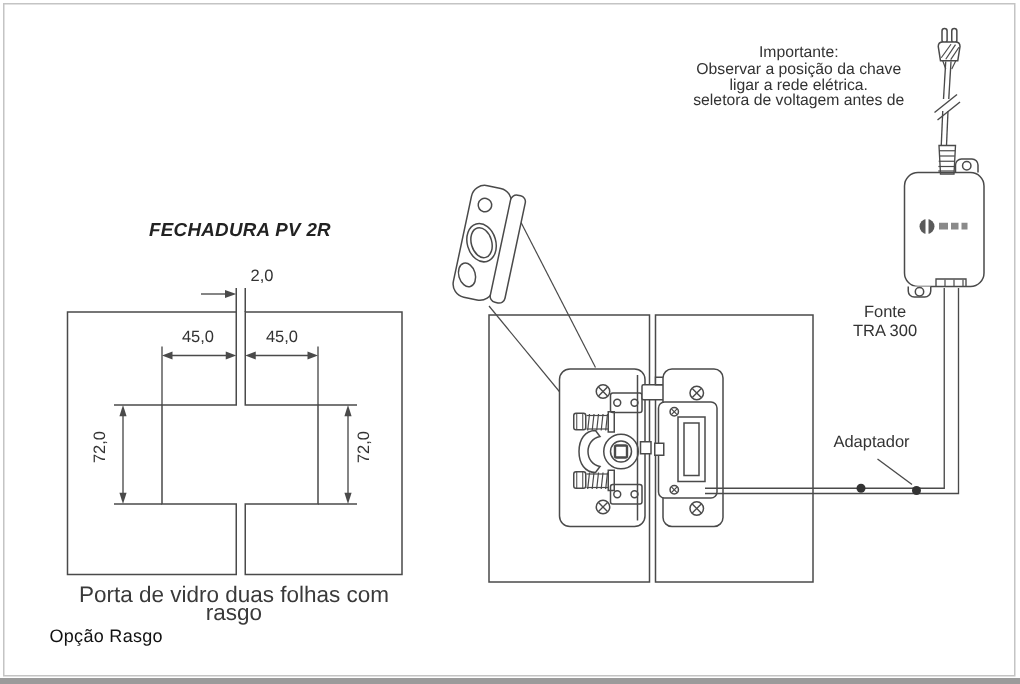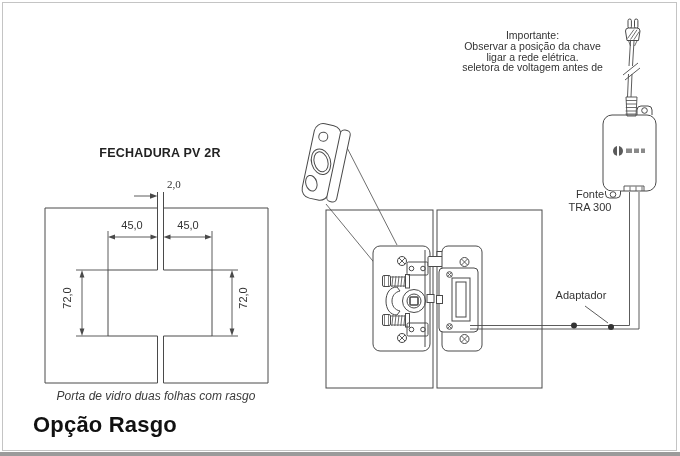--- a/index.html
+++ b/index.html
@@ -6,22 +6,22 @@
   #canvas{
     position:relative;width:680px;height:456px;background:#ffffff;overflow:hidden;
     font-family:"Liberation Sans", sans-serif;color:#2e2e2e;
   }
   .frame{position:absolute;left:2px;top:2px;right:3px;bottom:5px;border:1px solid #c4c4c4;pointer-events:none;}
   .bottom-shadow{position:absolute;left:0;right:0;bottom:0;height:4px;background:#9b9b9b;}
   svg{position:absolute;left:0;top:0;}
   .lbl{position:absolute;line-height:11.5px;font-size:10.5px;color:#333;}
   .center{text-align:center;}
   .title{font-weight:bold;font-size:12.5px;color:#222;letter-spacing:.2px;}
-  .caption{font-size:12px;color:#3a3a3a;font-style:italic;}
-  .heading{font-weight:bold;font-size:22px;color:#111;letter-spacing:.2px;}
+  .caption{font-size:15px;color:#3a3a3a;}
+  .heading{font-weight:normal;font-size:12px;color:#111;letter-spacing:.2px;}
   .dim{font-size:11px;color:#333;}
   .rot{transform:rotate(-90deg);transform-origin:center center;}
   .note{font-size:10.5px;line-height:10.8px;color:#333;}
   .devlabel{font-size:11px;line-height:13px;color:#333;}
 </style>
 </head>
 <body>
 
 <div id="canvas">
 
@@ -218,23 +218,23 @@
         <rect x="634.5" y="19" width="3.4" height="9.5" rx="1.7"></rect>
         <path d="M625.5,31 q0,-3 3,-3 h8.5 q3,0 3,3 l-1.5,9.5 h-11.5 z" fill="#ffffff"></path>
         <line x1="627.5" y1="38.5" x2="634" y2="29.5" stroke-width="0.8"></line>
         <line x1="630.5" y1="39.5" x2="637" y2="29.8" stroke-width="0.8"></line>
         <line x1="633.8" y1="39.8" x2="639.3" y2="31.5" stroke-width="0.8"></line>
         <path d="M628.5,40.5 l2,5.5 M637.2,40.5 l-2.7,5.5" stroke-width="0.8"></path>
       </g>
     </g>
   </svg>
 
-  <div class="lbl title center" style="left:80px;top:148px;width:160px;">FECHADURA PV 2R</div>
-
-  <div class="lbl dim" style="left:167px;top:179px;font-family:Liberation Serif, serif;">2,0</div>
+  <div class="lbl title center" style="left:80px;top:148px;width:160px;font-style:italic;">FECHADURA PV 2R</div>
+
+  <div class="lbl dim" style="left:167px;top:179px;">2,0</div>
 
   <div class="lbl dim center" style="left:112px;top:220px;width:40px;">45,0</div>
 
   <div class="lbl dim center" style="left:168px;top:220px;width:40px;">45,0</div>
 
   <div class="lbl dim center rot" style="left:51px;top:291px;width:36px;height:14px;">72,0</div>
 
   <div class="lbl dim center rot" style="left:227px;top:291px;width:36px;height:14px;">72,0</div>
 
   <div class="lbl caption center" style="left:40px;top:391px;width:232px;">Porta de vidro duas folhas com rasgo</div>
@@ -242,21 +242,21 @@
   <div class="lbl heading" style="left:33px;top:419px;">Opção Rasgo</div>
 
 
   <div class="lbl note center" style="left:440px;top:30px;width:185px;">
     <div>Importante:</div>
     <div>Observar a posição da chave</div>
     <div>ligar a rede elétrica.</div>
     <div>seletora de voltagem antes de</div>
   </div>
 
-  <div class="lbl devlabel center" style="left:550px;top:188px;width:80px;">
+  <div class="lbl devlabel center" style="left:550px;top:202px;width:80px;">
     <div>Fonte</div>
     <div>TRA 300</div>
   </div>
 
   <div class="lbl devlabel center" style="left:548px;top:289px;width:66px;">Adaptador</div>
 
   <div class="frame"></div>
   <div class="bottom-shadow"></div>
 </div>
 

